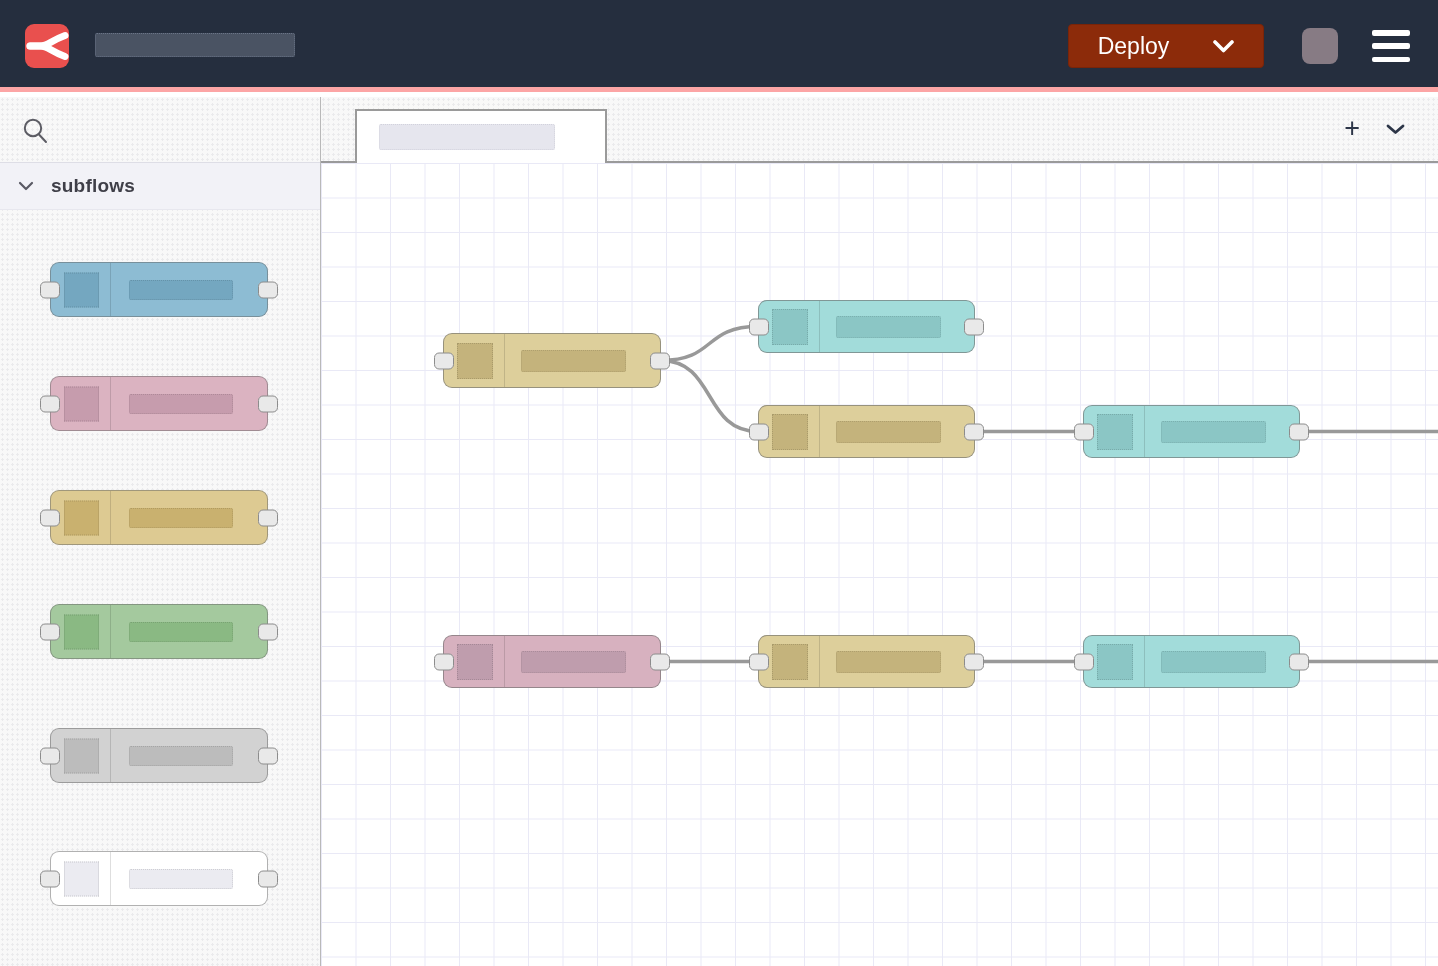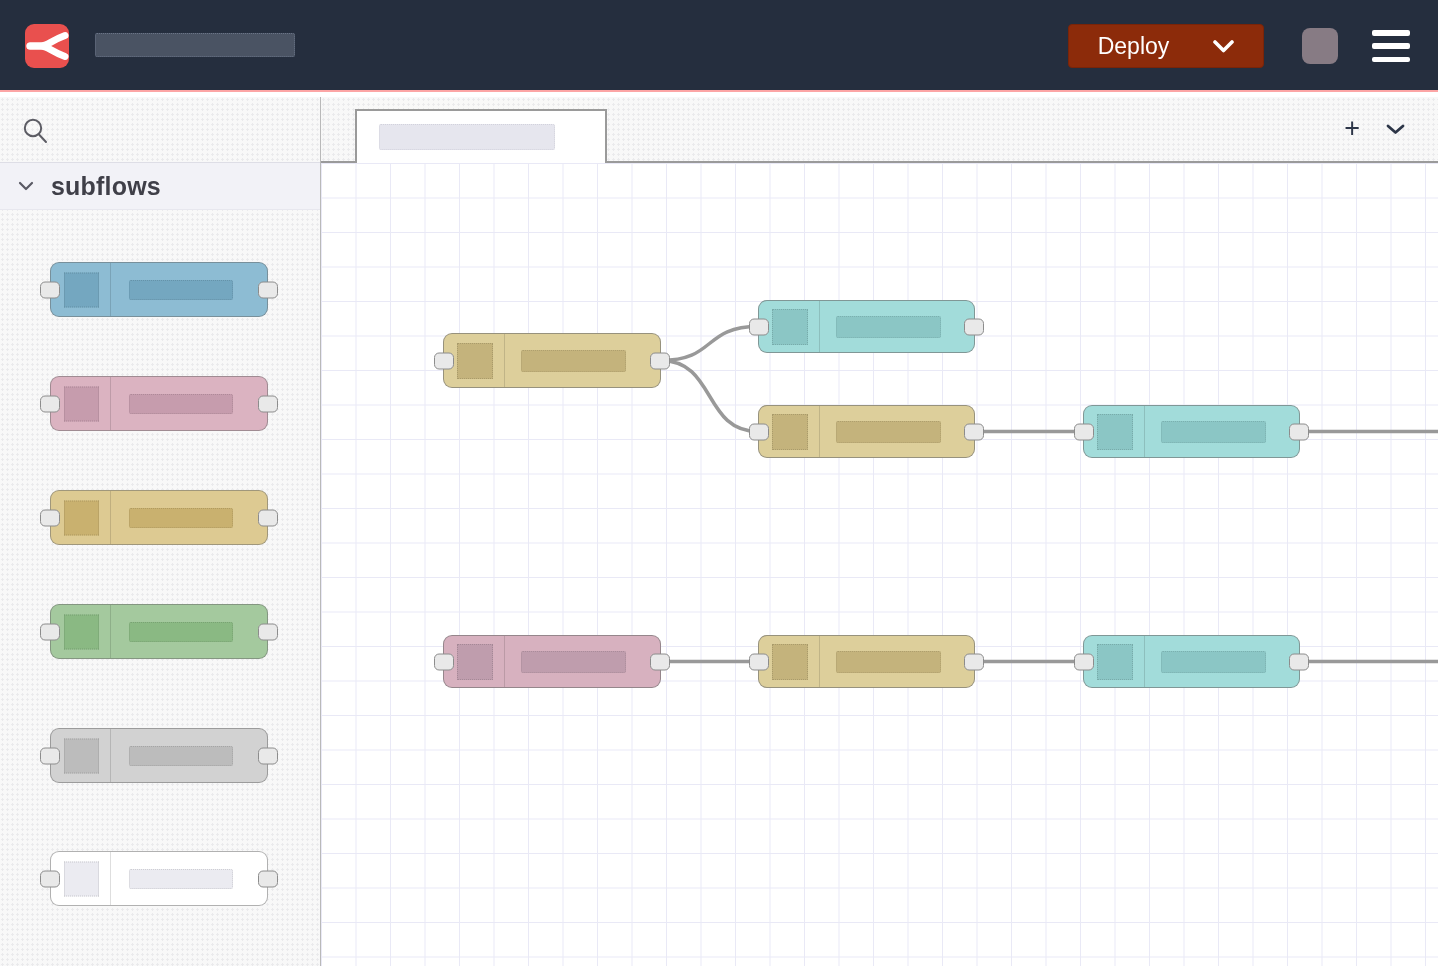--- a/index.html
+++ b/index.html
@@ -5,21 +5,21 @@
   * { box-sizing: border-box; }
   html,body { margin:0; padding:0; }
   body {
     width:1438px; height:966px; overflow:hidden; position:relative;
     font-family:"Liberation Sans", sans-serif; background:#fff;
   }
 
   
   .header {
     position:absolute; top:0; left:0; width:1438px; height:92px;
-    background:#252e3e; border-bottom:2px solid #fca5a5; z-index:10;text-decoration:underline;
+    background:#252e3e; border-bottom:5px solid #fca5a5; z-index:10;text-decoration:underline;
   }
   .logo {
     position:absolute; left:25px; top:24px; width:44px; height:44px;
     background:#e9504e; border-radius:9px; display:flex; align-items:center; justify-content:center;
   }
   .header-title-skeleton {
     position:absolute; left:95px; top:33px; width:200px; height:24px;
     background:#4a5363; border:1px dotted #6a7487; border-radius:2px;
   }
   .deploy-btn {
@@ -47,21 +47,21 @@
     border-right:1px solid #b9b9b9; z-index:5;
   }
   .search-row { position:absolute; top:0; left:0; right:0; height:65px; }
   .search-icon { position:absolute; left:22px; top:20px; cursor:pointer; }
   .palette-header {
     position:absolute; top:65px; left:0; right:0; height:48px;
     background:#f2f2f7; border-top:1px solid #dedee6; border-bottom:1px solid #e7e7ee;
     display:flex; align-items:center; padding-left:18px; gap:17px; cursor:pointer;
   }
   .palette-header .label {
-    font-size:25px; font-weight:bold; color:#3f3f48; letter-spacing:0.2px;
+    font-size:19px; font-weight:bold; color:#3f3f48; letter-spacing:0.2px;
   }
   #palette-list { position:absolute; inset:0; }
   .palette-node { position:absolute; left:40px; width:238px; height:55px; cursor:grab; }
   .pn-body {
     position:absolute; left:10px; right:10px; top:0; bottom:0;
     border:1px solid rgba(100,100,100,0.5); border-radius:9px;
   }
   .pn-icon {
     position:absolute; left:13px; top:50%; transform:translateY(-50%);
     width:35px; height:35px; border:1px dotted rgba(0,0,0,0.15);

